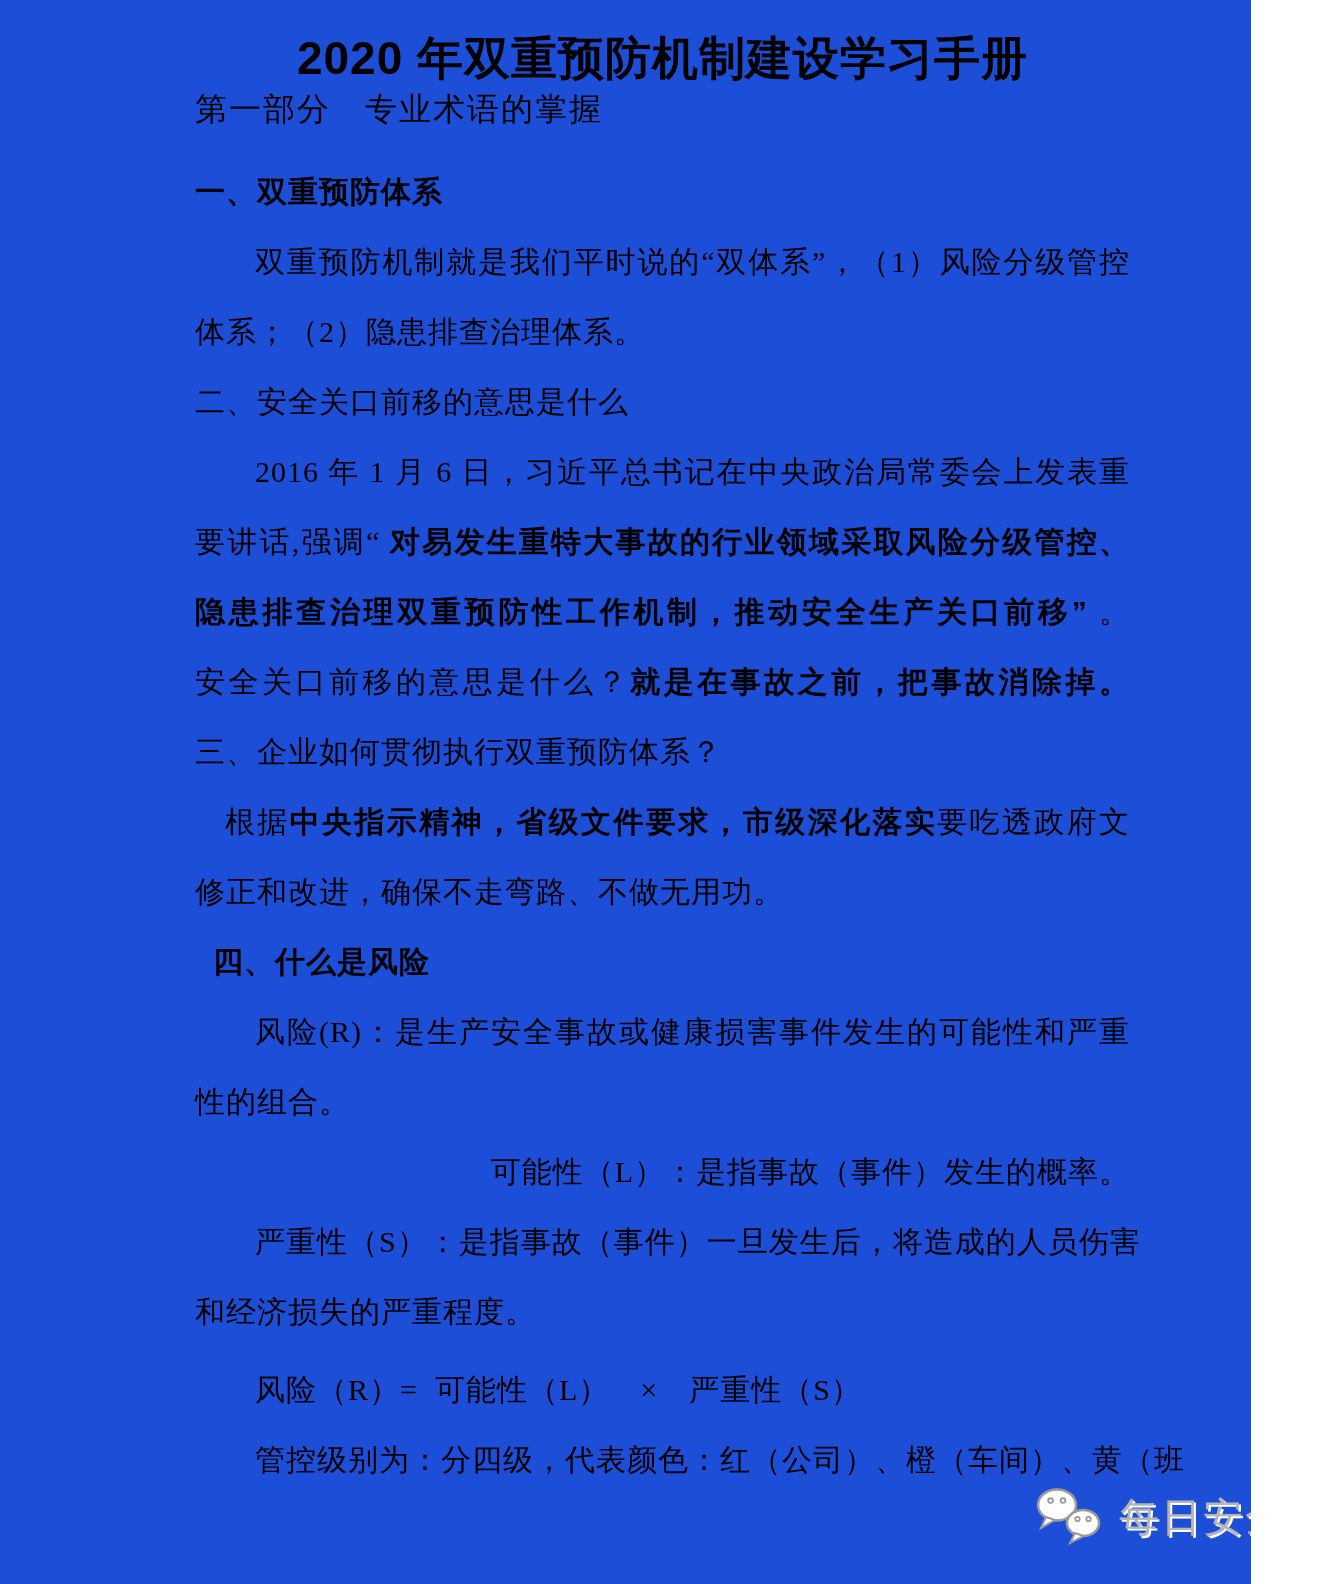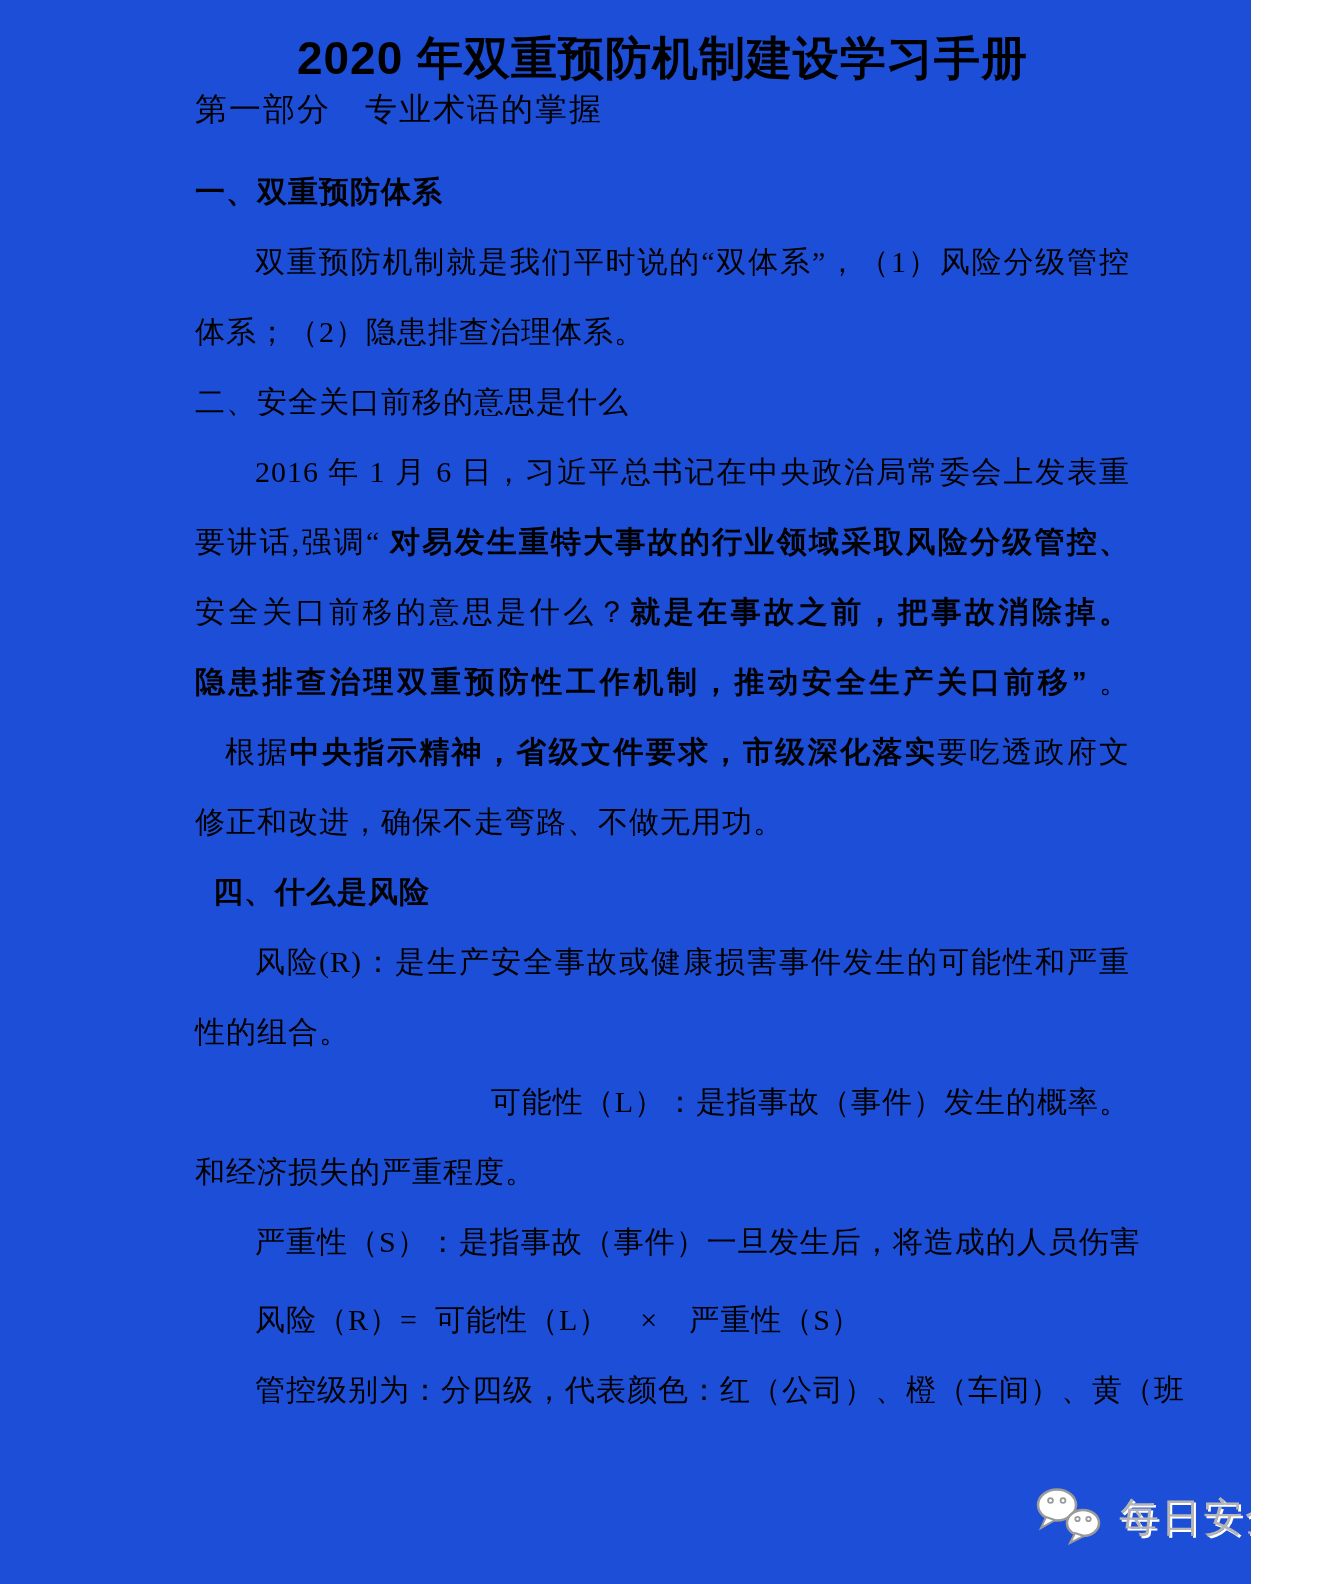--- a/index.html
+++ b/index.html
@@ -83,30 +83,31 @@
   <div class="doc">
     <div class="title">2020 年双重预防机制建设学习手册</div>
     <div class="subtitle">第一部分　专业术语的掌握</div>
     <div class="body-blocks" id="body-blocks">
         <div class="line"><span class="b">一、双重预防体系</span></div>
         <div class="line justify" style="padding-left: 2em;"><span class="r">双重预防机制就是我们平时说的“双体系”，（1）风险分级管控</span></div>
         <div class="line"><span class="r">体系；（2）隐患排查治理体系。</span></div>
         <div class="line"><span class="r">二、安全关口前移的意思是什么</span></div>
         <div class="line justify" style="padding-left: 2em;"><span class="r">2016 年 1 月 6 日，习近平总书记在中央政治局常委会上发表重</span></div>
         <div class="line justify"><span class="r">要讲话,强调“ </span><span class="b">对易发生重特大事故的行业领域采取风险分级管控、</span></div>
+        <div class="line justify"><span class="b">隐患排查治理双重预防性工作机制，推动安全生产关口前移”</span><span class="r"> 。</span></div>
         <div class="line justify"><span class="r">安全关口前移的意思是什么？</span><span class="b">就是在事故之前，把事故消除掉。</span></div>
-        <div class="line justify"><span class="b">隐患排查治理双重预防性工作机制，推动安全生产关口前移”</span><span class="r"> 。</span></div>
+        <div class="line"><span class="r">三、企业如何贯彻执行双重预防体系？</span></div>
         <div class="line justify" style="padding-left: 1em;"><span class="r">根据</span><span class="b">中央指示精神，省级文件要求，市级深化落实</span><span class="r">要吃透政府文</span></div>
         <div class="line"><span class="r">修正和改进，确保不走弯路、不做无用功。</span></div>
         <div class="line" style="padding-left: 0.6em;"><span class="b">四、什么是风险</span></div>
         <div class="line justify" style="padding-left: 2em;"><span class="r">风险(R)：是生产安全事故或健康损害事件发生的可能性和严重</span></div>
         <div class="line"><span class="r">性的组合。</span></div>
         <div class="line" style="padding-left: 2em; text-align: right;"><span class="r">可能性（L）：是指事故（事件）发生的概率。</span></div>
+        <div class="line justify" style="padding-left: 2em;"><span class="r">严重性（S）：是指事故（事件）一旦发生后，将造成的人员伤害</span></div>
         <div class="line"><span class="r">和经济损失的严重程度。</span></div>
-        <div class="line justify" style="padding-left: 2em;"><span class="r">严重性（S）：是指事故（事件）一旦发生后，将造成的人员伤害</span></div>
         <div class="line gap" style="padding-left: 2em;"><span class="r">风险（R）=  可能性（L）　×　严重性（S）</span></div>
         <div class="line justify" style="padding-left: 2em;"><span class="r">管控级别为：分四级，代表颜色：红（公司）、橙（车间）、黄（班</span></div>
       </div>
   </div>
 
   <div class="watermark">
     <svg class="wm-icon" width="80" height="62" viewBox="0 0 80 62">
 
       <ellipse cx="24" cy="19" rx="19" ry="15.5" fill="#ffffff" stroke="#9a9a9a" stroke-width="2.5"></ellipse>
       <polygon points="13,31 8,42 22,34" fill="#ffffff" stroke="#9a9a9a" stroke-width="2"></polygon>

